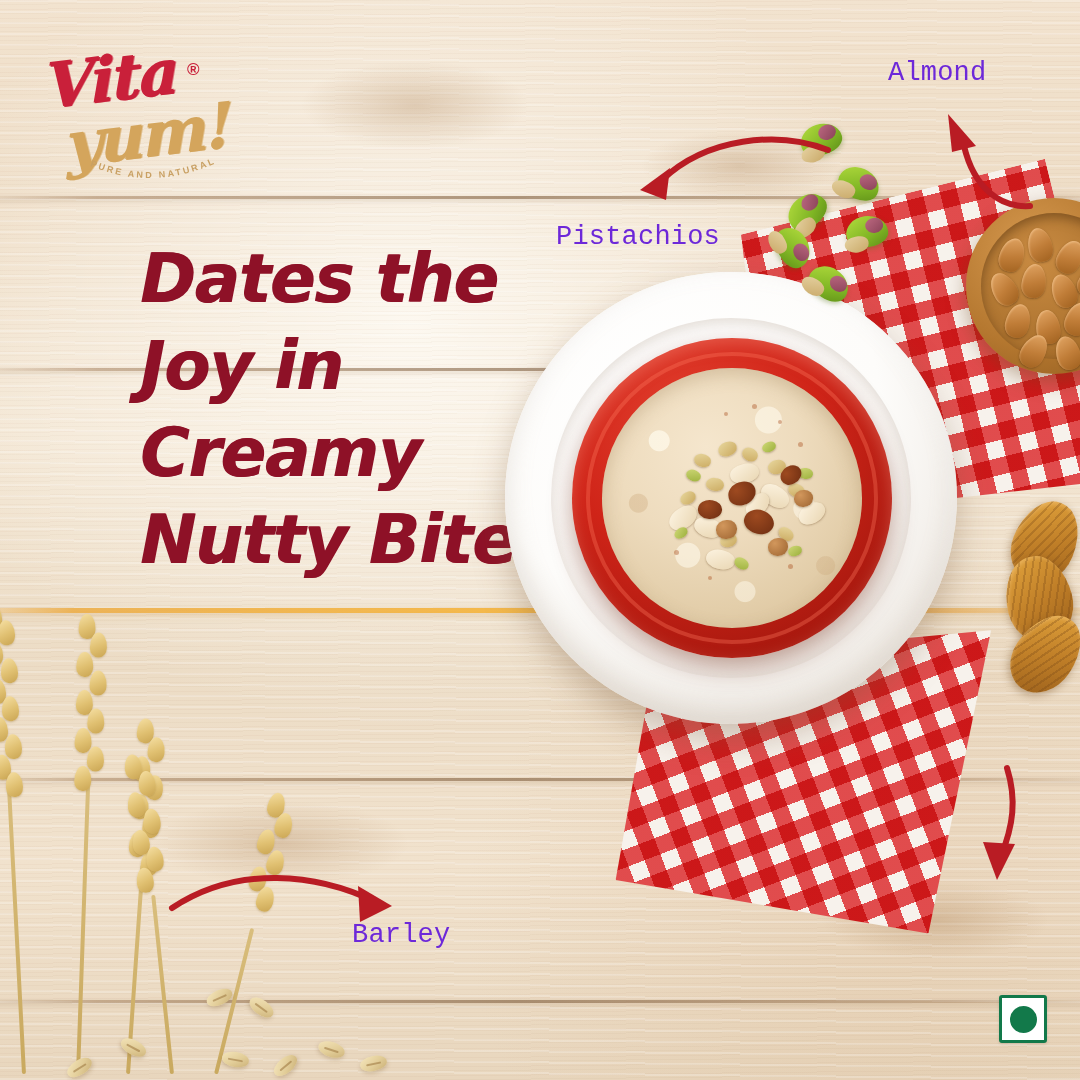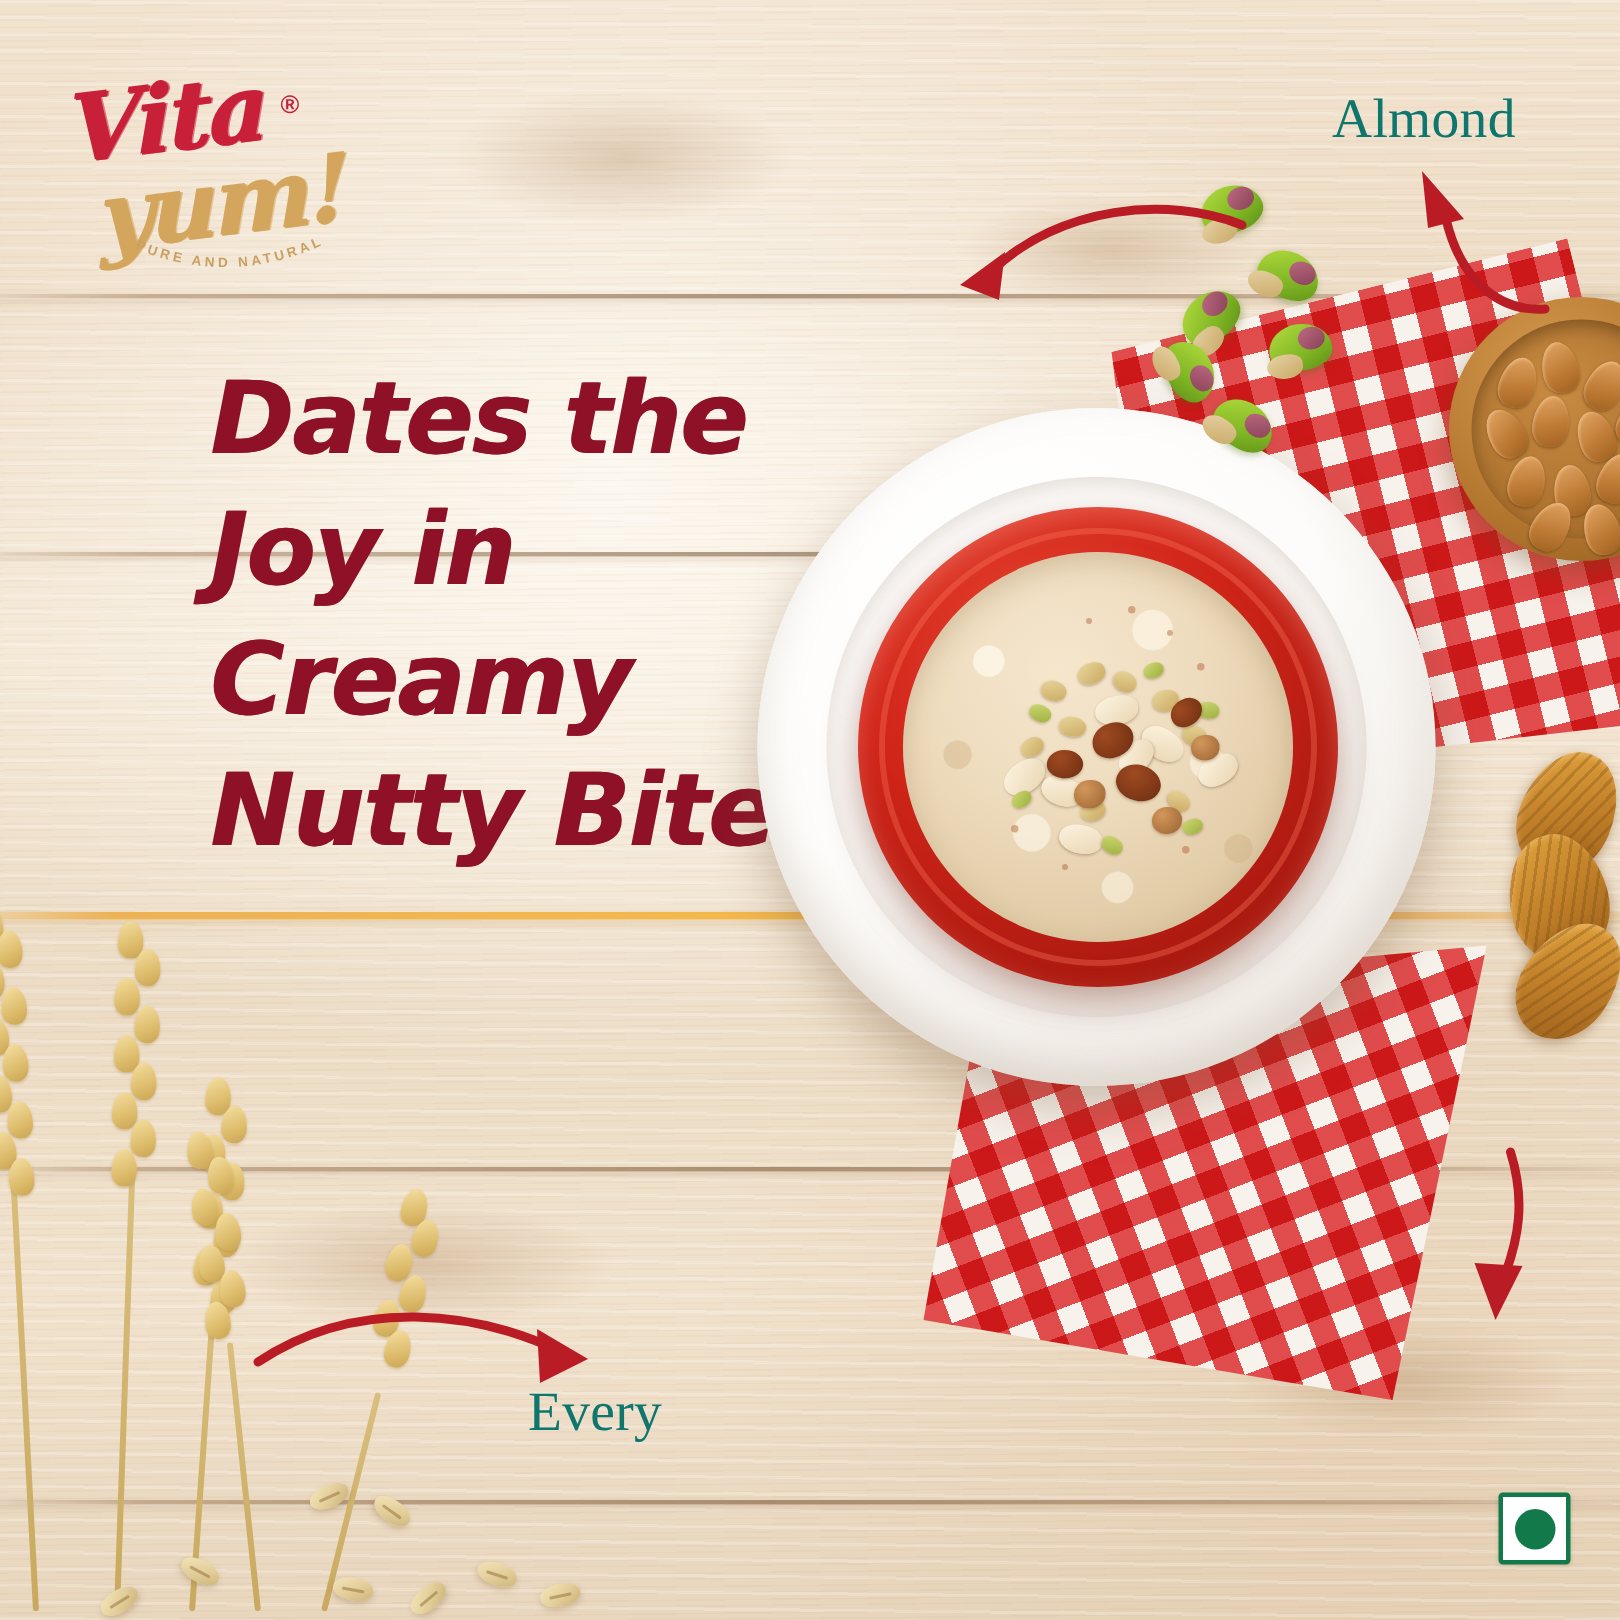--- a/index.html
+++ b/index.html
@@ -295,25 +295,25 @@
   .pistachio .shell {
     position:absolute; left:-3px; bottom:-4px;
     width:58%; height:52%;
     border-radius:50% 40% 48% 52%;
     background:linear-gradient(150deg,#e6d2a2,#c9a968);
   }
 
   
   .callout {
     position:absolute;
-    font-family:Liberation Serif, serif;
+    font-family:Liberation Mono, monospace;
     font-weight:400;
-    font-size:37px;
+    font-size:27px;
     letter-spacing:.2px;
-    color:#0f766e;
+    color:#6d28d9;
     white-space:nowrap;
   }
 
   
   .arrow { position:absolute; overflow:visible; }
   .arrow path, .arrow polygon { fill:none; stroke:#B91C24; }
   .arrow path { stroke-width:6; stroke-linecap:round; }
   .arrow polygon { fill:#B91C24; stroke:none; }
 
   
@@ -571,20 +571,21 @@
   <svg class="arrow" style="left:955px; top:764px; width:90px; height:130px;" viewBox="0 0 90 130">
     <path d="M 52,4 C 62,36 58,62 46,92"></path>
     <polygon points="28,78 60,80 42,116"></polygon>
   </svg>
 
   <svg class="arrow" style="left:168px; top:856px; width:250px; height:92px;" viewBox="0 0 250 92">
     <path d="M 4,52 C 70,8 150,18 208,46"></path>
     <polygon points="190,30 224,50 192,66"></polygon>
   </svg>
 
+  <div class="callout" style="left:556px; top:222px;">Pistachios</div>
   <div class="callout" style="left:888px; top:58px;">Almond</div>
-  <div class="callout" style="left:352px; top:920px;">Every</div>
+  <div class="callout" style="left:352px; top:920px;">Barley</div>
 
   <div class="veg-mark">
     <div class="veg-dot"></div>
   </div>
 
 </div>
 
 </body></html>

